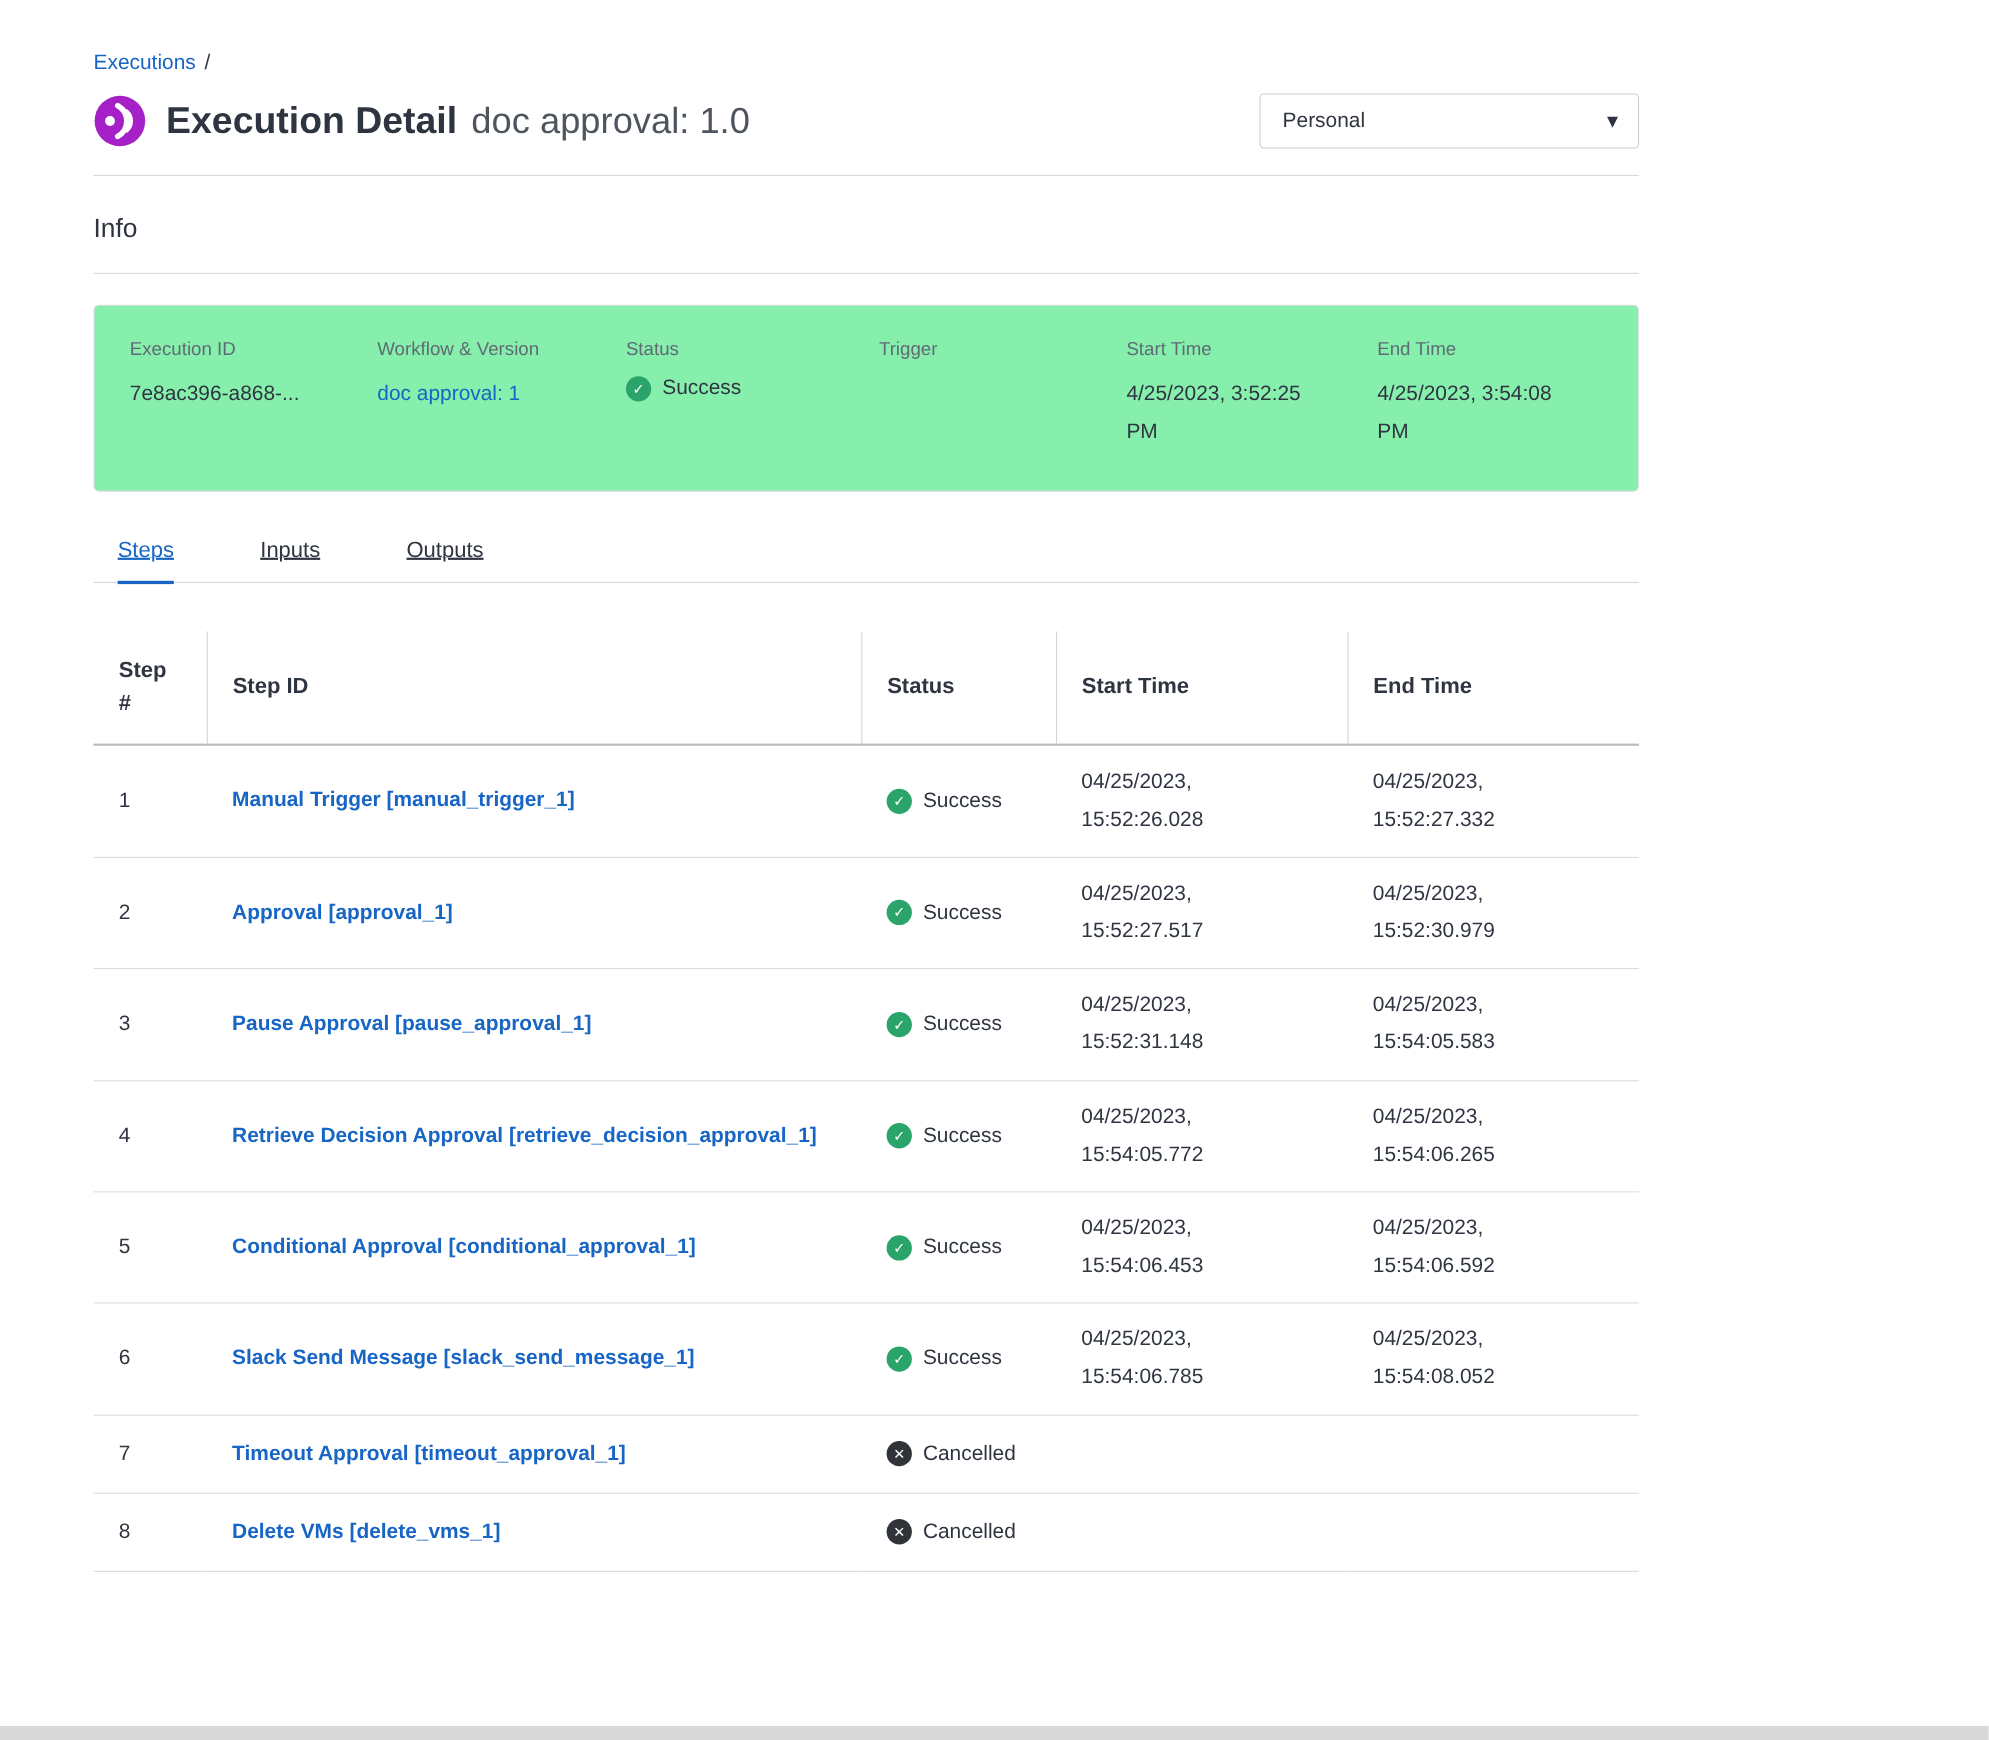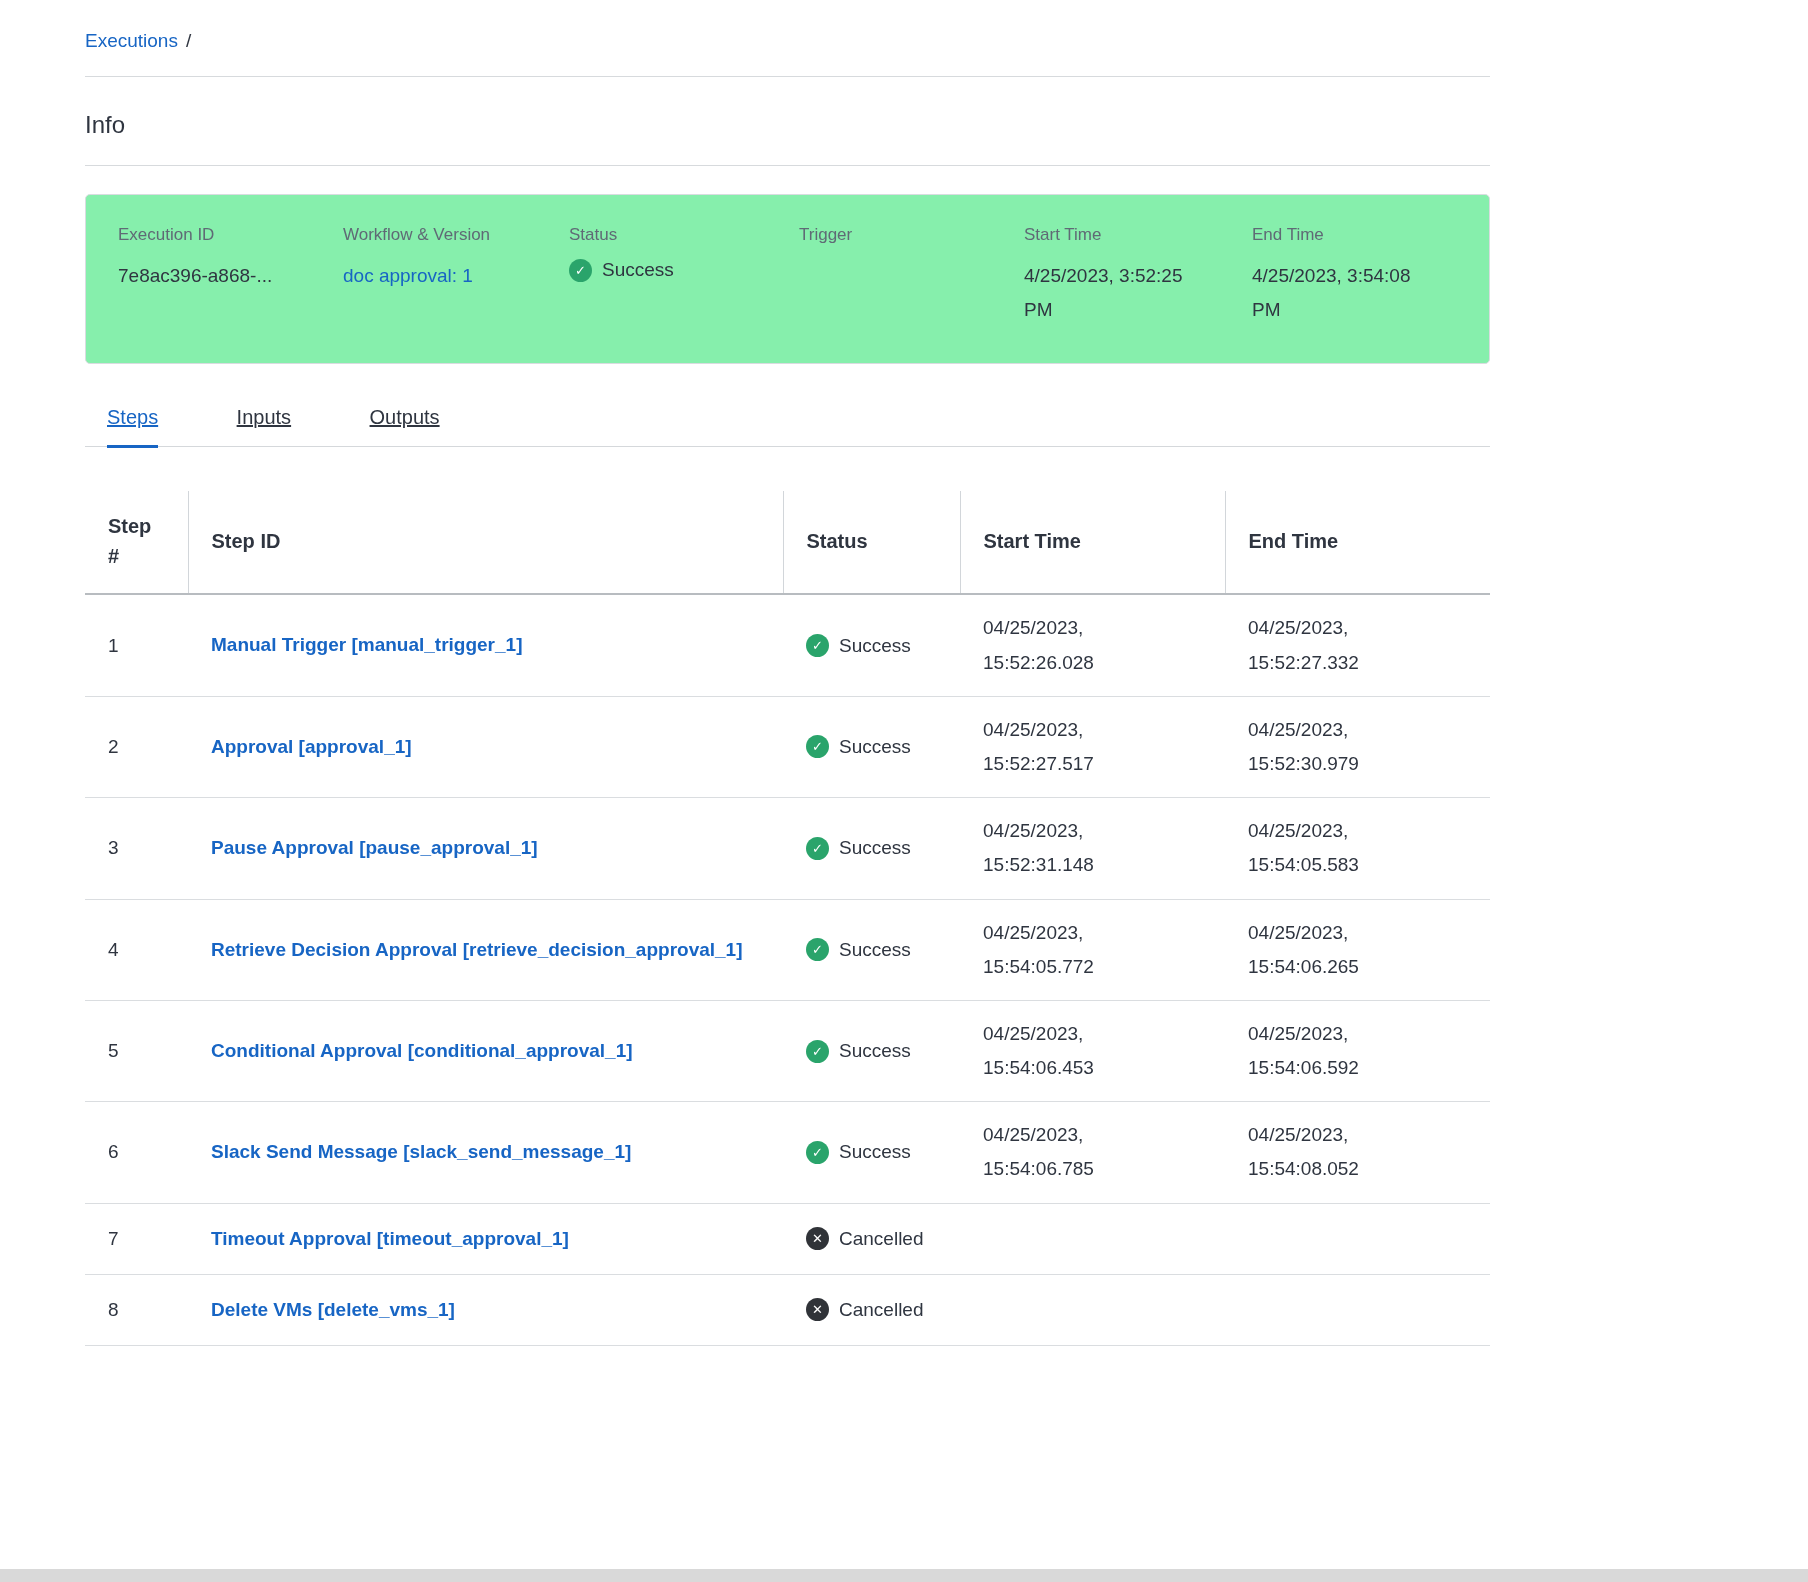--- a/index.html
+++ b/index.html
@@ -2,21 +2,21 @@
 <html style="--accent-blue: #1765c4; --success-green: #2aa46b; --cancelled-dark: #303338; --brand-purple: #a620c8; --text-dark: #2f3540; --text-gray: #5f6a75; --border-light: #d9dce0; --border-dark: #b8bcc0;"><head>
 <meta charset="utf-8">
 <style>
   * { box-sizing: border-box; margin: 0; padding: 0; }
   html, body { background: #ffffff; }
   body {
     width: 1808px; height: 1582px; position: relative;
     font-family: "Liberation Sans", "DejaVu Sans", sans-serif;
     color: var(--text-dark, #2f3540);
   }
-  .content { margin-left: 85px; width: 1405px; padding-top: 30px; }
+  .content { margin-left: 85px; width: 1405px; padding-top: 30px; margin-top: 17px; }
 
   
   .breadcrumb { font-size: 19px; }
   .breadcrumb a { color: var(--accent-blue, #1765c4); text-decoration: none; font-weight: 400; cursor: pointer; }
   .breadcrumb .sep { color: var(--text-dark, #2f3540); margin-left: 8px; }
 
   
   .header-row { display: flex; align-items: center; justify-content: space-between; margin-top: 16px; }
   .title-group { display: flex; align-items: center; }
   .wf-icon { width: 48px; height: 48px; flex: 0 0 48px; margin-right: 18px; }
@@ -99,20 +99,36 @@
 </style>
 </head>
 <body>
 
 <div class="content">
 
   <div class="breadcrumb">
     <a>Executions</a><span class="sep">/</span>
   </div>
 
+  <div class="header-row">
+    <div class="title-group">
+      <svg class="wf-icon" viewBox="0 0 48 48" aria-hidden="true">
+        <circle cx="24" cy="24" r="23" fill="#a620c8"></circle>
+        <circle cx="15" cy="24" r="4.5" fill="#ffffff"></circle>
+        <path d="M22 10 a16 16 0 0 1 0 28" fill="none" stroke="#ffffff" stroke-width="5" stroke-linecap="round"></path>
+        <path d="M30 16 a11 11 0 0 1 0 16" fill="none" stroke="#ffffff" stroke-width="5" stroke-linecap="round"></path>
+      </svg>
+      <span class="page-title">Execution Detail</span>
+      <span class="page-subtitle">doc approval: 1.0</span>
+    </div>
+    <div class="scope-dropdown">
+      <span>Personal</span>
+      <span class="chev">▾</span>
+    </div>
+  </div>
 
   <hr class="divider">
 
   <div class="info-heading">Info</div>
   <hr class="info-divider">
 
   <div class="info-card">
     <div class="card-field cf-execution-id">
       <div class="field-label">Execution ID</div>
       <div class="field-value">7e8ac396-a868-...</div>

